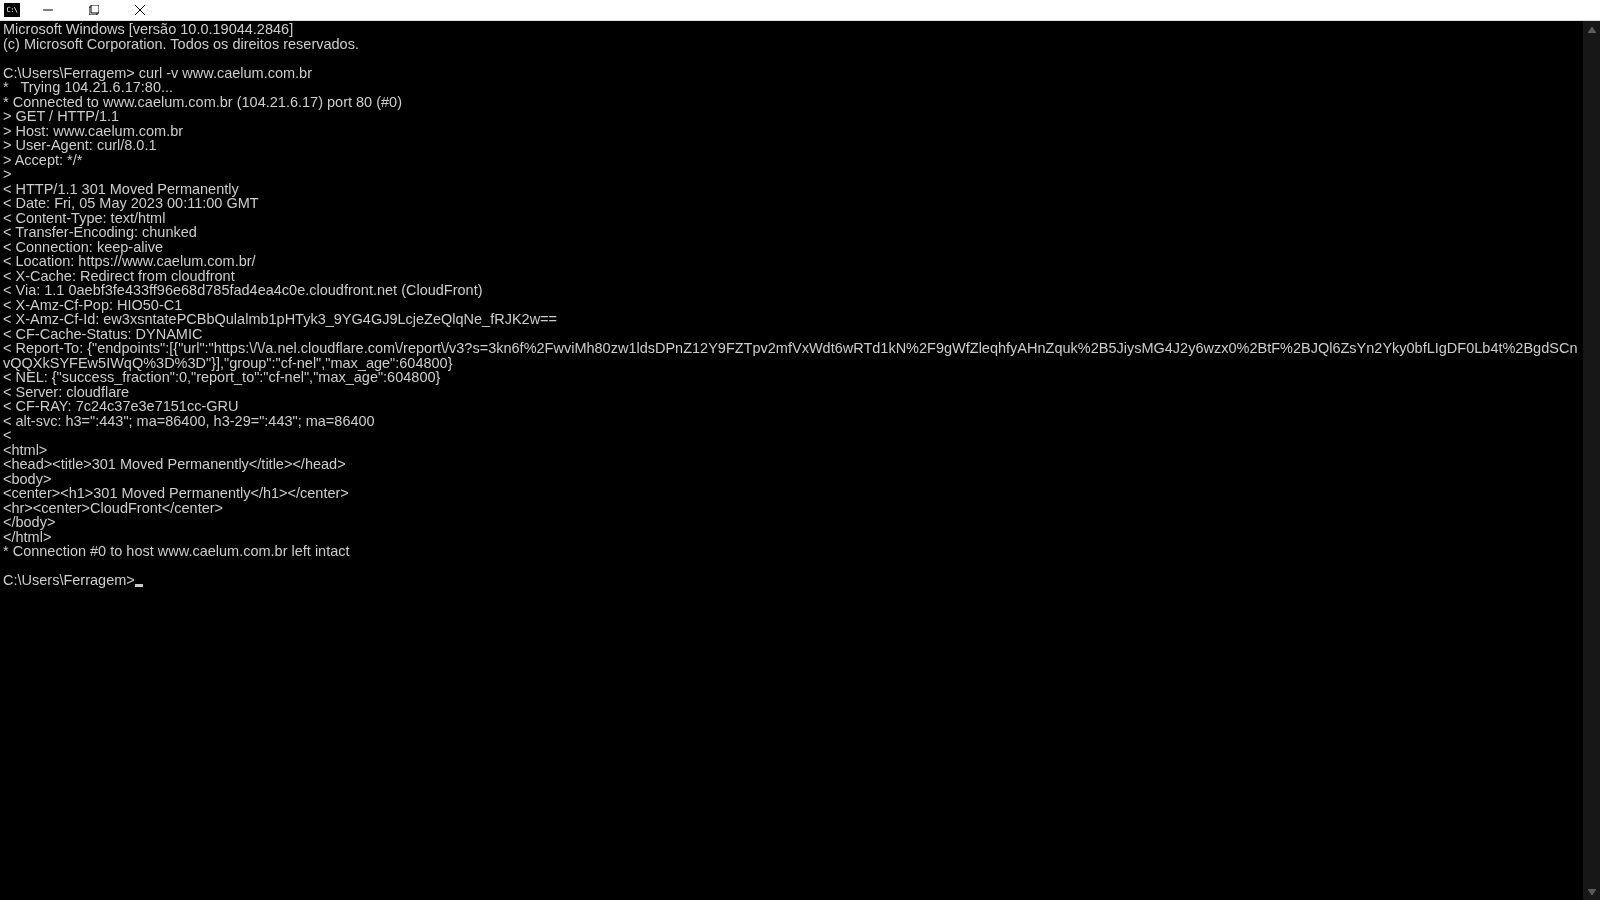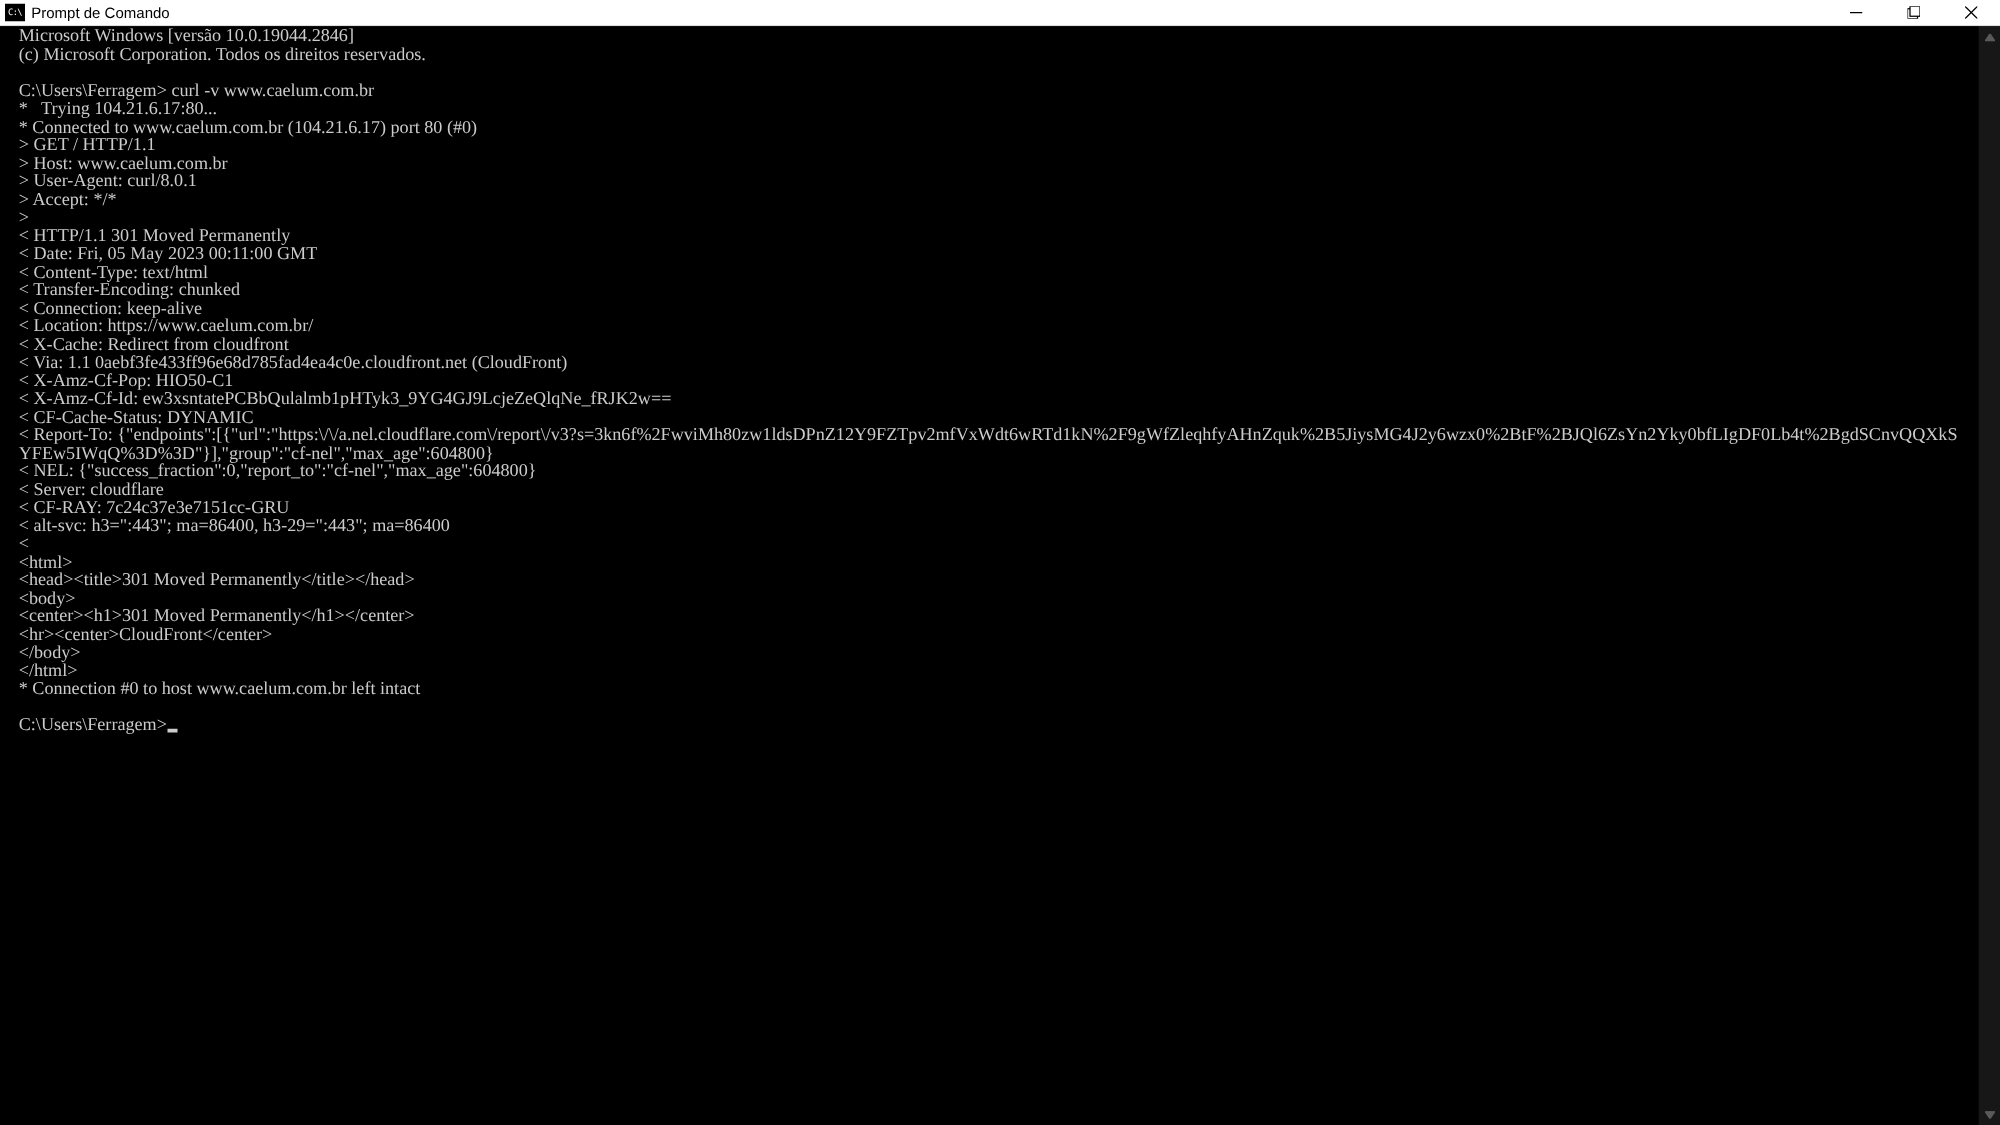--- a/index.html
+++ b/index.html
@@ -51,24 +51,24 @@
     .terminal-wrap {
       position: relative;
       height: calc(100% - 21px);
       background: #000;
     }
     .terminal {
       width: calc(100% - 17px);
       height: 100%;
       background: #000;
       color: #ccc;
-      font-family: Liberation Serif, serif;
+      font-family: Liberation Sans, sans-serif;
       font-size: 14.5px;
       line-height: 14.5px;
-      padding: 1px 15px;
+      padding: 1px 3px;
       white-space: pre-wrap;
       word-break: break-all;
       overflow: hidden;
     }
     .scrollbar {
       position: absolute;
       right: 0; top: 0; bottom: 0;
       width: 17px;
       background: #171717;
       display: flex;
@@ -92,21 +92,20 @@
       vertical-align: baseline;
       margin-bottom:0; margin-left:0;
       position:relative; top:2px;
     }
   </style>
 </head>
 <body>
 
 <div class="title-bar">
   <div class="title-icon">C:\</div>
-  <div class="title-text">Prompt de Comando</div>
   <div class="win-controls">
     <div class="win-btn">
       <svg width="10" height="10">
           <line x1="0" y1="5" x2="10" y2="5" stroke-width="1"></line>
         </svg>
     </div>
     <div class="win-btn">
       <svg width="10" height="10">
           <rect x="0" y="2" width="8" height="8" stroke-width="1"></rect>
           <rect x="2" y="0" width="8" height="8" stroke-width="1" fill="#fff"></rect>

